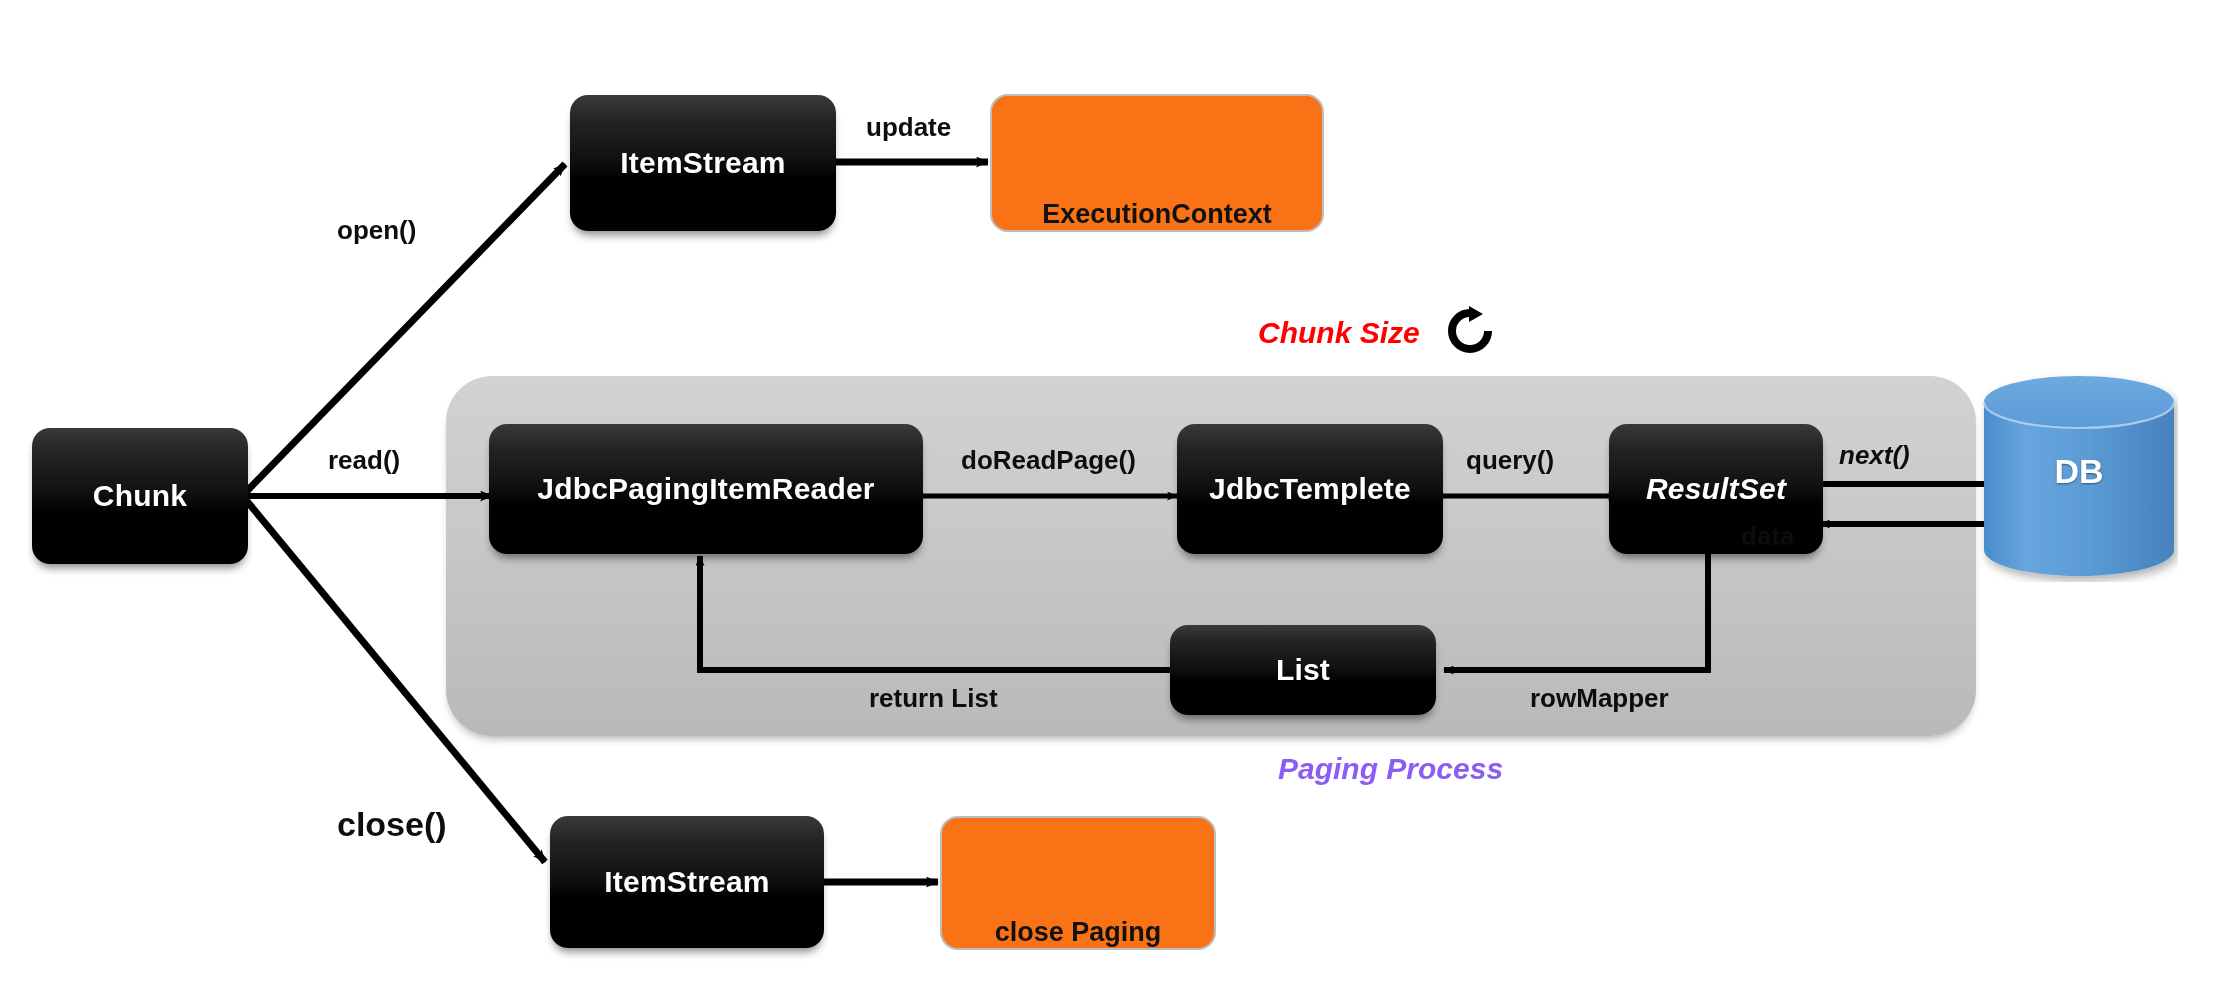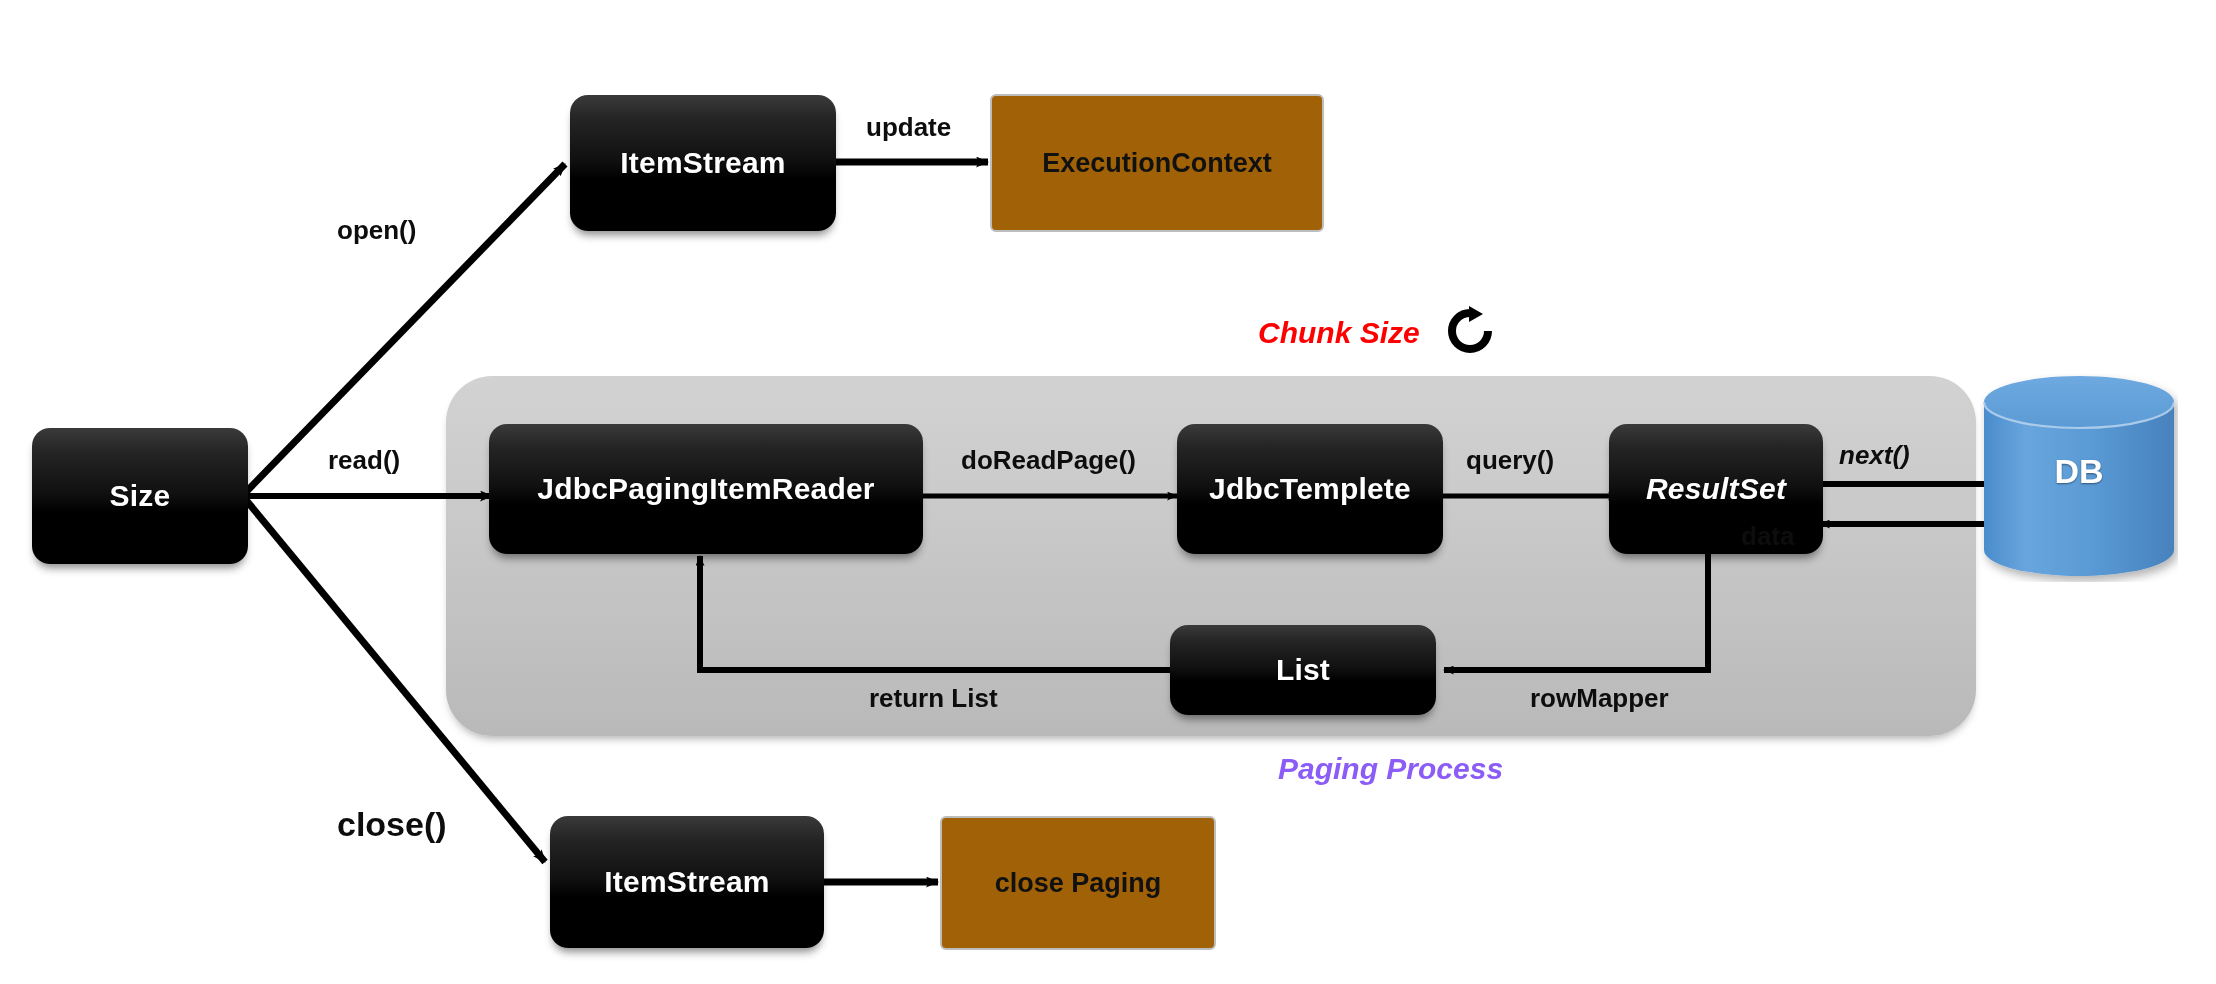--- a/index.html
+++ b/index.html
@@ -28,25 +28,25 @@
     justify-content: center;
     color: #ffffff;
     font-weight: bold;
     letter-spacing: 0.2px;
     text-shadow: 0 1px 1px rgba(0,0,0,0.9);
     z-index: 5;
   }
   
   .node-light {
     position: absolute;
-    border-radius: 6px;
-    background: #a16207;
+    border-radius: 18px;
+    background: #f97316;
     border: 2px solid #bdbdbd;
     display: flex;
-    align-items: center;
+    align-items: flex-end;
     justify-content: center;
     color: #111111;
     font-weight: bold;
     z-index: 5;
   }
   
   .panel-grey {
     position: absolute;
     border-radius: 46px;
     background: linear-gradient(180deg, #d2d2d2 0%, #c9c9c9 40%, #b9b9b9 100%);
@@ -131,21 +131,21 @@
     <line x1="1999" y1="524" x2="1820" y2="524" stroke="#000000" stroke-width="6" marker-end="url(#ah)"></line>
 
     <polyline points="1708,552 1708,670 1444,670" fill="none" stroke="#000000" stroke-width="6" marker-end="url(#ah)"></polyline>
 
     <polyline points="1170,670 700,670 700,556" fill="none" stroke="#000000" stroke-width="6" marker-end="url(#ah)"></polyline>
 
     <line x1="824" y1="882" x2="938" y2="882" stroke="#000000" stroke-width="7" marker-end="url(#ahs)"></line>
   </svg>
 
   <div class="node-dark" style="left:32px; top:428px; width:216px; height:136px; font-size:30px;">
-    <span>Size</span>
+    <span>Chunk</span>
   </div>
 
   <div class="node-dark" style="left:570px; top:95px; width:266px; height:136px; font-size:30px;">
     <span>ItemStream</span>
   </div>
 
   <div class="node-light" style="left:990px; top:94px; width:330px; height:134px; font-size:27px;">
     <span>ExecutionContext</span>
   </div>
 

